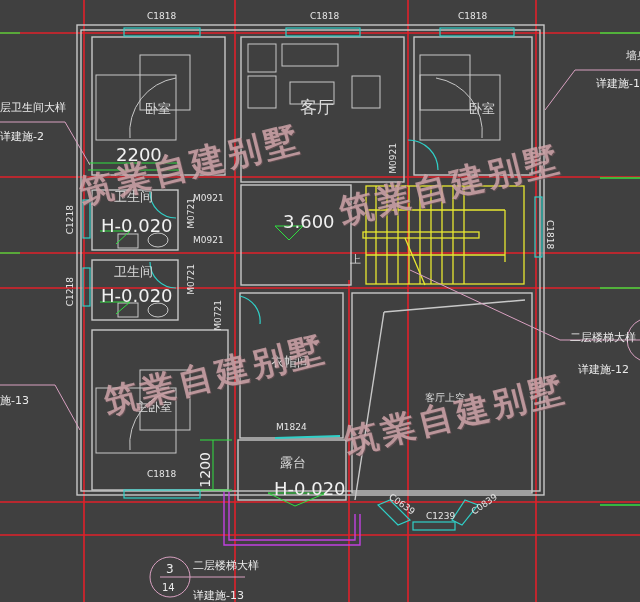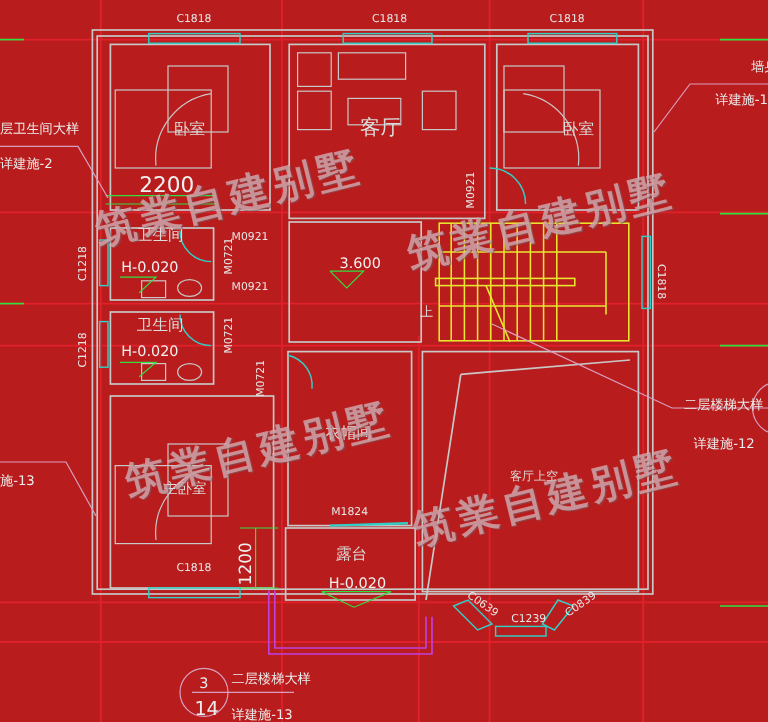--- a/index.html
+++ b/index.html
@@ -1,23 +1,23 @@
 <!DOCTYPE html>
 <html><head>
 <meta charset="utf-8">
 <style>
   html,body{margin:0;padding:0;background:#000;}
-  #stage{position:relative;width:640px;height:602px;background:#b91c1c;overflow:hidden;
+  #stage{position:relative;width:640px;height:602px;background:#404040;overflow:hidden;
     font-family:"DejaVu Sans","Liberation Sans",sans-serif;}
   svg{position:absolute;left:0;top:0;}
   .lbl{position:absolute;color:#e8e8e8;white-space:nowrap;line-height:1;}
   .room{font-size:13px;color:#dcdcdc;}
   .win{font-size:9px;color:#e6e6e6;letter-spacing:0px;}
   .dim{font-size:18px;color:#f0f0f0;}
-  .elev{font-size:12px;color:#f0f0f0;}
+  .elev{font-size:18px;color:#f0f0f0;}
   .note{font-size:11px;color:#ececec;}
   .vert{writing-mode:vertical-rl;transform:rotate(180deg);font-size:9px;color:#e6e6e6;}
   .wm{position:absolute;font-size:34px;font-weight:bold;color:rgba(214,170,176,0.78);
     white-space:nowrap;transform-origin:left center;letter-spacing:4px;
     font-family:"DejaVu Serif","Liberation Serif",serif;
     text-shadow:1px 1px 0 rgba(120,90,95,0.6);}
   .wm-id{position:absolute;font-size:17px;font-weight:bold;color:#f7c4ec;white-space:nowrap;
     font-family:"DejaVu Serif","Liberation Serif",serif;text-shadow:0 0 3px #c04aa8;}
 </style>
 </head>
@@ -204,20 +204,20 @@
 <div class="lbl note" style="left:0px;top:102px">层卫生间大样</div>
 <div class="lbl note" style="left:0px;top:131px">详建施-2</div>
 <div class="lbl note" style="left:0px;top:395px">施-13</div>
 <div class="lbl note" style="left:626px;top:50px">墙身</div>
 <div class="lbl note" style="left:596px;top:78px">详建施-13</div>
 <div class="lbl note" style="left:570px;top:332px">二层楼梯大样</div>
 <div class="lbl note" style="left:578px;top:364px">详建施-12</div>
 <div class="lbl note" style="left:193px;top:560px">二层楼梯大样</div>
 <div class="lbl note" style="left:193px;top:590px">详建施-13</div>
 <div class="lbl note" style="left:166px;top:563px;font-size:12px">3</div>
-<div class="lbl note" style="left:162px;top:583px;font-size:16px">14</div>
+<div class="lbl note" style="left:162px;top:583px;font-size:10px">14</div>
 
 <div class="wm" style="left:80px;top:170px;transform:rotate(-14deg)">筑業自建别墅</div>
 <div class="wm" style="left:340px;top:190px;transform:rotate(-14deg)">筑業自建别墅</div>
 <div class="wm" style="left:105px;top:380px;transform:rotate(-14deg)">筑業自建别墅</div>
 <div class="wm" style="left:345px;top:420px;transform:rotate(-14deg)">筑業自建别墅</div>
 
 </div>
 
 </body></html>

